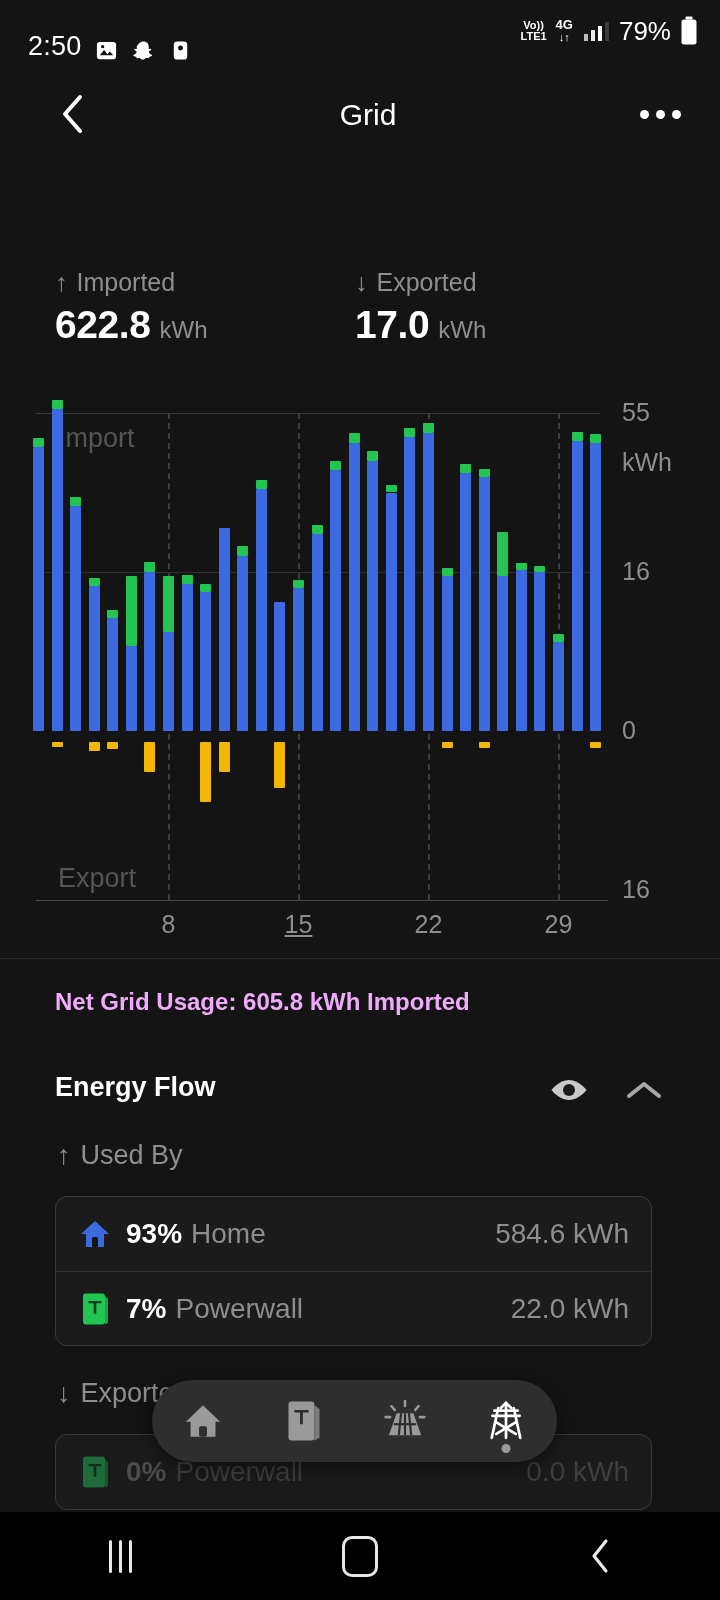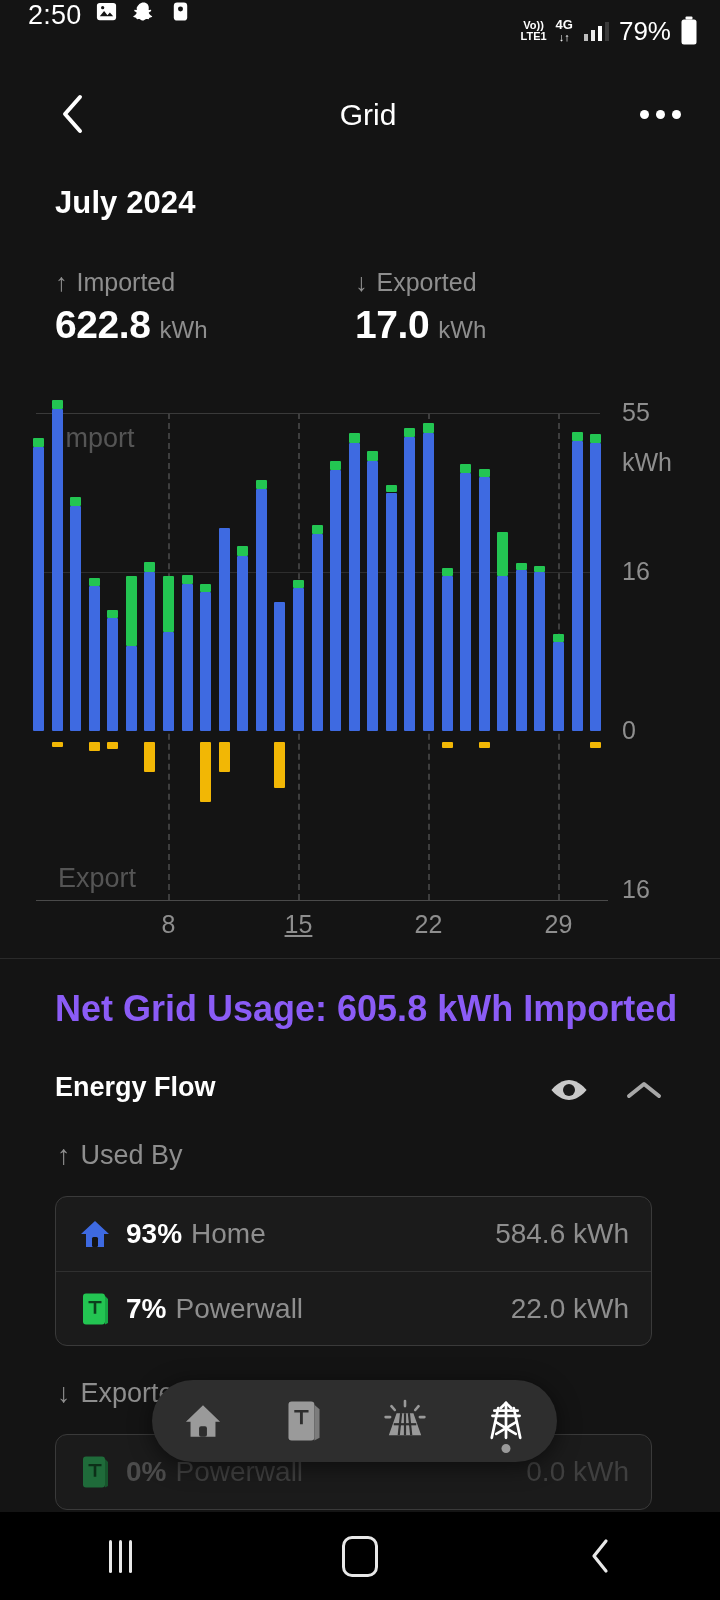--- a/index.html
+++ b/index.html
@@ -6,21 +6,21 @@
   body{
     width:720px;height:1600px;overflow:hidden;
     background:#000;
     font-family:"Liberation Sans","DejaVu Sans",sans-serif;
     -webkit-font-smoothing:antialiased;
   }
   .phone{position:relative;width:720px;height:1600px;background:#141414;overflow:hidden;}
 
   
   .statusbar{position:absolute;left:0;top:0;width:720px;height:62px;background:#141414;}
-  .sb-left{position:absolute;left:28px;top:0;height:62px;display:flex;align-items:flex-start;gap:14px;}
+  .sb-left{position:absolute;left:28px;top:0;height:62px;display:flex;align-items:flex-end;gap:14px;}
   .sb-time{color:#fff;font-size:27px;font-weight:400;letter-spacing:.2px;}
   .sb-ic{width:23px;height:23px;display:block;}
   .sb-right{position:absolute;right:22px;top:0;height:62px;display:flex;align-items:center;gap:9px;}
   .volte{display:flex;flex-direction:column;align-items:center;line-height:1;color:#fff;font-size:11px;font-weight:700;}
   .volte span:first-child{font-size:11px;}
   .g4{display:flex;flex-direction:column;align-items:center;line-height:1.05;color:#fff;font-size:13px;font-weight:700;}
   .g4 .ar{font-size:11px;font-weight:400;}
   .sb-batt{color:#fff;font-size:26px;font-weight:400;}
 
   
@@ -58,21 +58,21 @@
   .bar-import{background:#3e6ae1;}
   .bar-green{background:#23c552;}
   .bar-export{background:#f2b705;}
   .ylab{position:absolute;color:#8e8e8e;font-size:25px;font-weight:400;}
   .watermark{position:absolute;color:#555;font-size:27px;font-weight:400;}
   .xlab{position:absolute;top:510px;color:#8e8e8e;font-size:25px;transform:translateX(-50%);}
 
   .divider{position:absolute;left:0;width:720px;height:1px;background:#2a2a2a;}
 
   
-  .netline{position:absolute;left:55px;top:988px;color:#8b5cf6;font-size:36px;font-weight:700;}
+  .netline{position:absolute;left:55px;top:988px;color:#f0abfc;font-size:24px;font-weight:700;}
 
   
   .ef-head{position:absolute;left:0;top:1072px;width:720px;height:42px;}
   .ef-title{position:absolute;left:55px;top:0;color:#fff;font-size:27px;font-weight:700;}
   .ef-eye{position:absolute;right:125px;top:-5px;width:52px;height:46px;display:flex;align-items:center;justify-content:center;cursor:pointer;}
   .ef-chev{position:absolute;right:50px;top:-5px;width:52px;height:46px;display:flex;align-items:center;justify-content:center;cursor:pointer;}
 
   .sec-label{position:absolute;left:57px;display:flex;align-items:center;gap:10px;color:#8e8e8e;font-size:27px;font-weight:400;}
 
   .card{position:absolute;left:55px;width:595px;border:1px solid #3a3a3a;border-radius:12px;background:#1b1b1b;overflow:hidden;}
@@ -150,21 +150,20 @@
     </div>
     <div class="nav-title">Grid</div>
     <div class="nav-more">
       <i class="dot3"></i>
       <i class="dot3"></i>
       <i class="dot3"></i>
     </div>
   </div>
 
   <div class="period-row">
-    <div class="period-label">July 2024</div>
   </div>
 
   <div class="totals">
     <div class="tot imp">
       <div class="tot-head">
         <span>↑</span>
         <span>Imported</span>
       </div>
       <div class="tot-val">
         <span class="tot-num">622.8</span>

